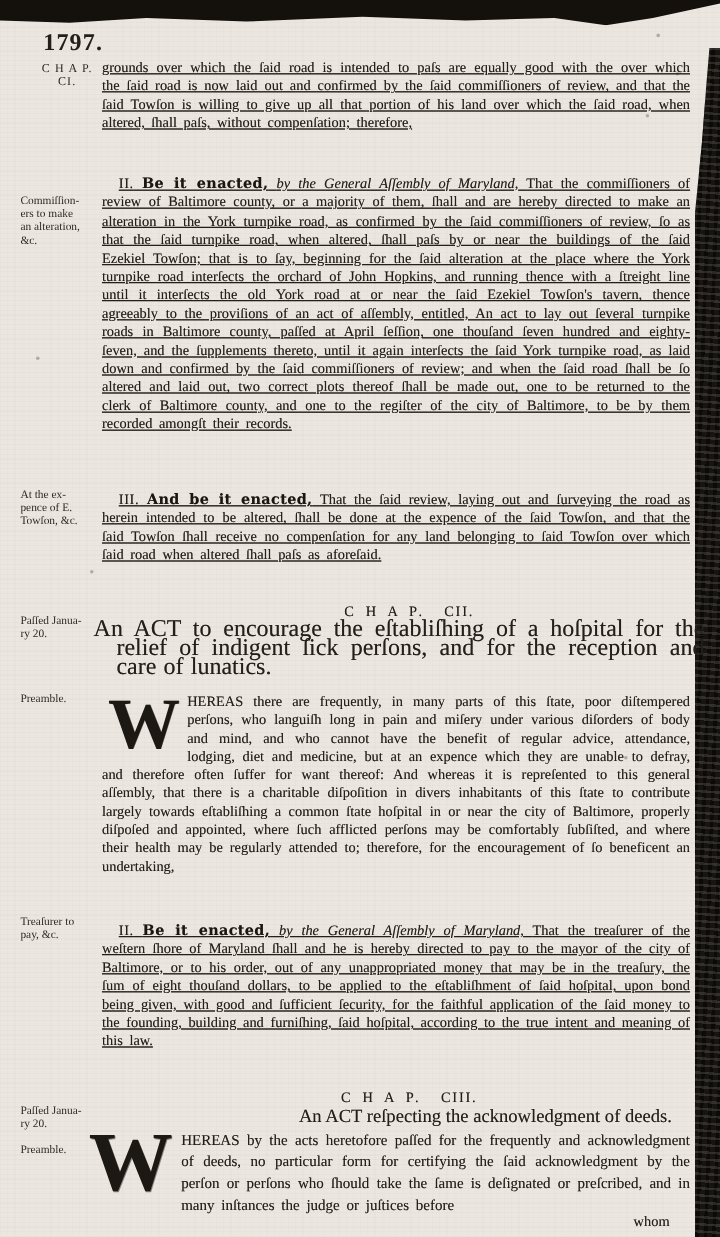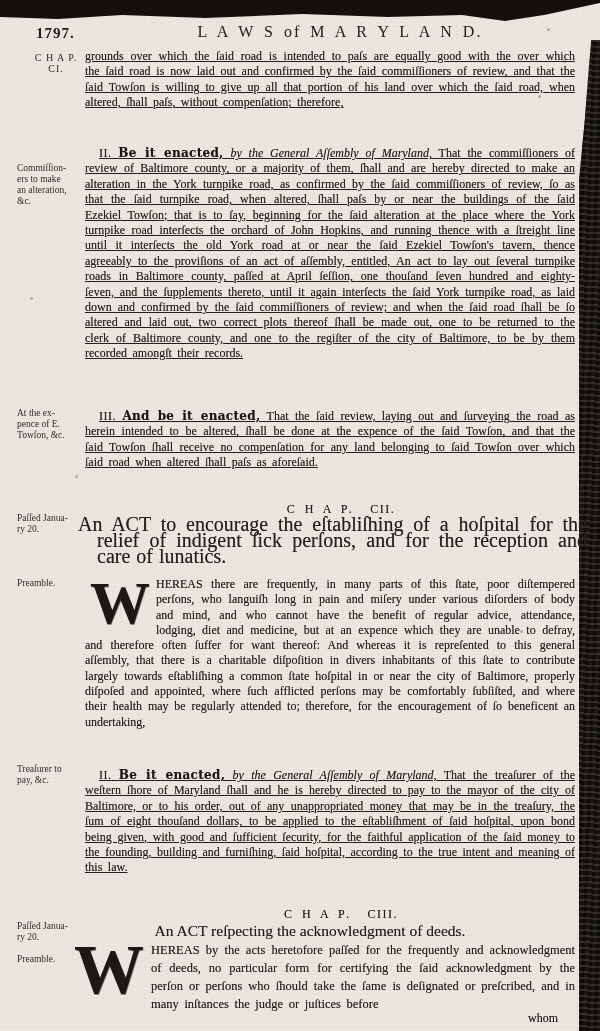--- a/index.html
+++ b/index.html
@@ -18,21 +18,21 @@
     clip-path:polygon(0 0,600px 0,600px 3px,572px 9px,544px 15px,505px 21px,462px 15px,388px 17px,302px 14px,205px 18px,122px 15px,58px 19px,0 17px);
   }
   .right-band{
     position:absolute; left:579px; top:40px; width:21px; height:991px; background:#181510;
     background-image:repeating-linear-gradient(184deg, rgba(225,220,210,0.14) 0 2px, transparent 2px 6px),
       repeating-linear-gradient(92deg, rgba(0,0,0,0.5) 0 3px, transparent 3px 7px);
     clip-path:polygon(58% 0,100% 0,100% 100%,0 100%,0 14%,28% 8%,46% 3%);
   }
   .speck{position:absolute;width:3px;height:3px;border-radius:50%;background:rgba(70,62,52,0.35);}
   
-  .year{position:absolute;left:36px;top:25px;font-size:15px;letter-spacing:1px;font-weight:bold;}
+  .year{position:absolute;left:36px;top:25px;font-size:20px;letter-spacing:1px;font-weight:bold;}
   .running-title{position:absolute;left:140px;top:23px;width:400px;text-align:center;
     font-size:16px;letter-spacing:2px;word-spacing:3px;}
   
   .mnote{position:absolute;left:17px;width:78px;font-size:9.5px;line-height:11px;
     color:#2e2b26;white-space:pre-line;}
   .m-ci{top:52px;text-align:center;font-size:10px;letter-spacing:1px;}
   .m-comm{top:163px}
   .m-exp{top:408px}
   .m-cii-passed{top:513px}
   .m-cii-pre{top:578px}
@@ -48,21 +48,21 @@
   .b-s3ci{top:409px}
   .b-s2cii{top:768px}
   .chap-heading{position:absolute;left:96px;width:490px;text-align:center;font-size:12px;
     letter-spacing:2.5px;word-spacing:2px;text-shadow:0 0 0.5px rgba(35,30,25,0.5);}
   .h-cii{top:502px}
   .h-ciii{top:907px}
   .chap-num{margin-left:16px;letter-spacing:1.5px;}
   .act-title{position:absolute;text-shadow:0 0 0.5px rgba(35,30,25,0.5);}
   .t-cii{left:85px;width:490px;top:517px;font-size:20px;line-height:15.8px;
     padding-left:12px;text-indent:-19px;text-align:justify;word-spacing:1px;}
-  .t-ciii{left:60px;width:500px;top:922px;font-size:15.5px;text-align:center;}
+  .t-ciii{left:60px;width:500px;top:922px;font-size:15.5px;text-align:right;}
   .preamble{position:absolute;text-align:justify;word-spacing:2.5px;
     text-shadow:0 0 0.5px rgba(35,30,25,0.5);}
   .p-cii{left:85px;width:490px;top:577px;font-size:12px;line-height:15.3px;}
   .p-ciii{left:18px;width:557px;top:941px;font-size:12.5px;line-height:18px;}
   .dropcap{float:left;font-weight:bold;color:#1c1914;
     text-shadow:0.5px 0.5px 0 rgba(40,34,26,0.5);}
   .dc-cii{font-size:60px;line-height:46px;margin:3px 6px 0 5px;}
   .dc-ciii{font-size:70px;line-height:52px;margin:3px 7px 0 56px;}
   .blackletter{font-family:"DejaVu Serif",serif;font-weight:bold;letter-spacing:0.3px;color:#1a1712;}
   .it{font-style:italic;}
@@ -78,21 +78,20 @@
   <div class="top-band"></div>
   <div class="right-band"></div>
   <div class="speck" style="left:547px;top:28px"></div>
   <div class="speck" style="left:563px;top:60px"></div>
   <div class="speck" style="left:538px;top:95px"></div>
   <div class="speck" style="left:30px;top:297px"></div>
   <div class="speck" style="left:75px;top:475px"></div>
   <div class="speck" style="left:520px;top:630px"></div>
 
   <div class="year">1797.</div>
-  <div class="running-title">L A W S of M A R Y L A N D.</div>
 
   <div class="mnote m-ci">C H A P.
 CI.</div>
   <div class="body b-p1">grounds over which the ſaid road is intended to paſs are equally good with the over which the ſaid road is now laid out and confirmed by the ſaid commiſſioners of review, and that the ſaid Towſon is willing to give up all that portion of his land over which the ſaid road, when altered, ſhall paſs, without compenſation; therefore,</div>
 
   <div class="mnote m-comm">Commiſſion-
 ers to make
 an alteration,
 &amp;c.</div>
   <div class="body sec b-s2ci"><span class="secnum">II.</span> <span class="blackletter">Be it enacted,</span> <span class="it">by the General Aſſembly of Maryland,</span> <span>That the commiſſioners of review of Baltimore county, or a majority of them, ſhall and are hereby directed to make an alteration in the York turnpike road, as confirmed by the ſaid commiſſioners of review, ſo as that the ſaid turnpike road, when altered, ſhall paſs by or near the buildings of the ſaid Ezekiel Towſon; that is to ſay, beginning for the ſaid alteration at the place where the York turnpike road interſects the orchard of John Hopkins, and running thence with a ſtreight line until it interſects the old York road at or near the ſaid Ezekiel Towſon's tavern, thence agreeably to the proviſions of an act of aſſembly, entitled, An act to lay out ſeveral turnpike roads in Baltimore county, paſſed at April ſeſſion, one thouſand ſeven hundred and eighty-ſeven, and the ſupplements thereto, until it again interſects the ſaid York turnpike road, as laid down and confirmed by the ſaid commiſſioners of review; and when the ſaid road ſhall be ſo altered and laid out, two correct plots thereof ſhall be made out, one to be returned to the clerk of Baltimore county, and one to the regiſter of the city of Baltimore, to be by them recorded amongſt their records.</span></div>

